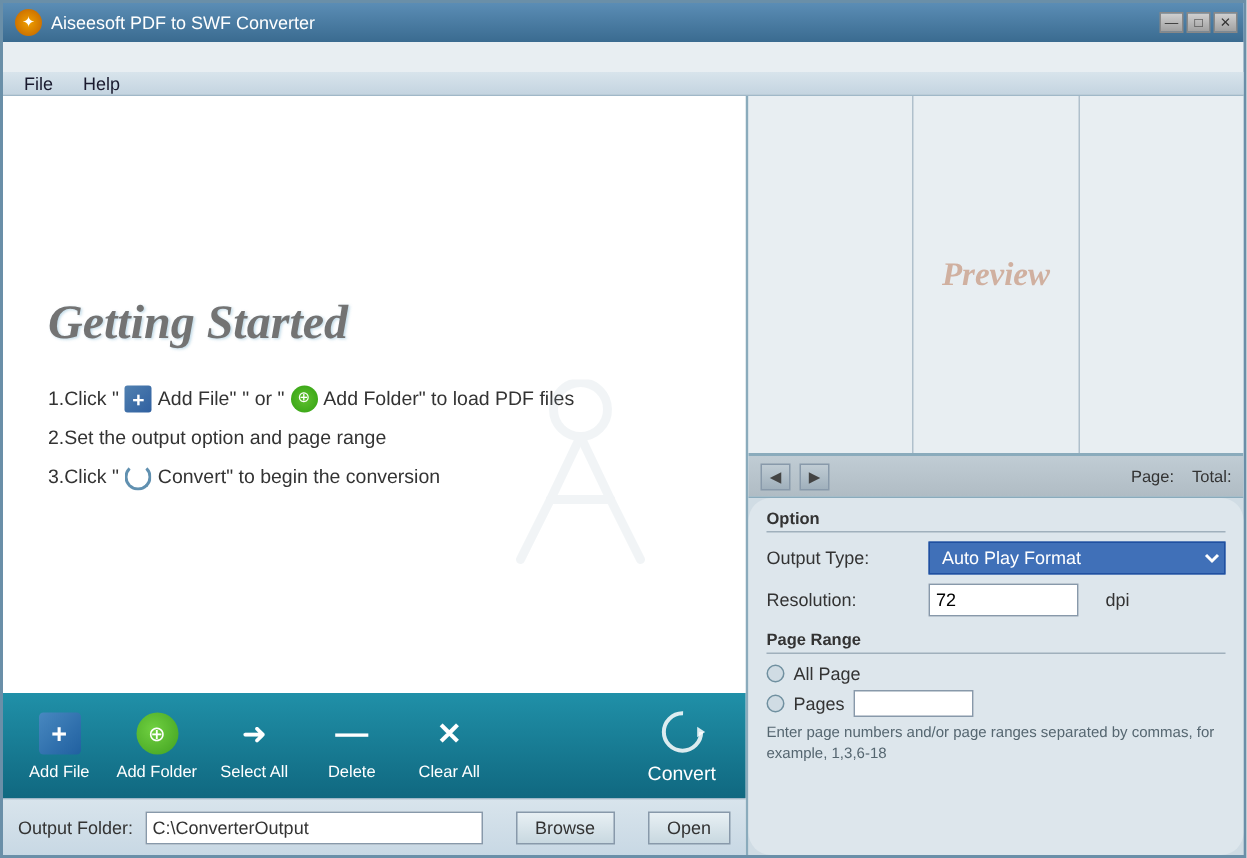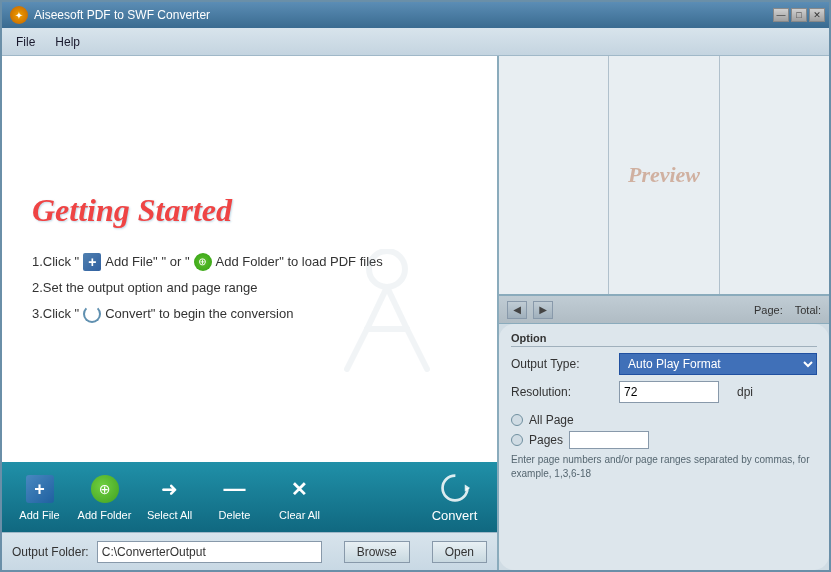--- a/index.html
+++ b/index.html
@@ -62,25 +62,26 @@
       display: flex;
       align-items: center;
       justify-content: center;
       font-size: 9px;
       cursor: pointer;
       color: #333;
     }
 
     .menu-bar {
       background: linear-gradient(to bottom, #d8e4ec, #c4d4e0);
-      height: 28px;
+      height: 16px;
       display: flex;
       align-items: center;
       padding: 0 4px;
       border-bottom: 1px solid #a0b8c8;
+      margin-top: 20px;
     }
 
     .menu-item {
       padding: 2px 10px;
       font-size: 12px;
       color: #1a1a2e;
       cursor: pointer;
     }
 
     .main-content {
@@ -102,21 +103,21 @@
       padding: 20px 30px;
       display: flex;
       flex-direction: column;
       justify-content: center;
       background: white;
     }
 
     .getting-started-title {
       font-size: 32px;
       font-weight: bold;
-      color: #ef4444;
+      color: #737373;
       text-shadow: 1px 1px 2px rgba(91,158,192,0.4);
       margin-bottom: 20px;
       font-style: italic;
       font-family: Georgia, serif;
     }
 
     .steps-area {
       font-size: 13px;
       color: #333;
       line-height: 2;
@@ -603,20 +604,21 @@
             </select>
           </div>
           <div class="option-row">
             <span class="option-label">Resolution:</span>
             <input class="option-input" type="text" value="72" style="">
             <span class="option-unit">dpi</span>
           </div>
         </div>
 
         <div class="page-range-group">
+          <div class="option-group-title">Page Range</div>
           <div class="radio-row">
             <div class="radio-btn"></div>
             <span class="radio-label">All Page</span>
           </div>
           <div class="radio-row">
             <div class="radio-btn"></div>
             <span class="radio-label">Pages</span>
             <input class="pages-input" type="text" style="">
           </div>
           <div class="hint-text">Enter page numbers and/or page ranges separated by commas, for example, 1,3,6-18</div>

